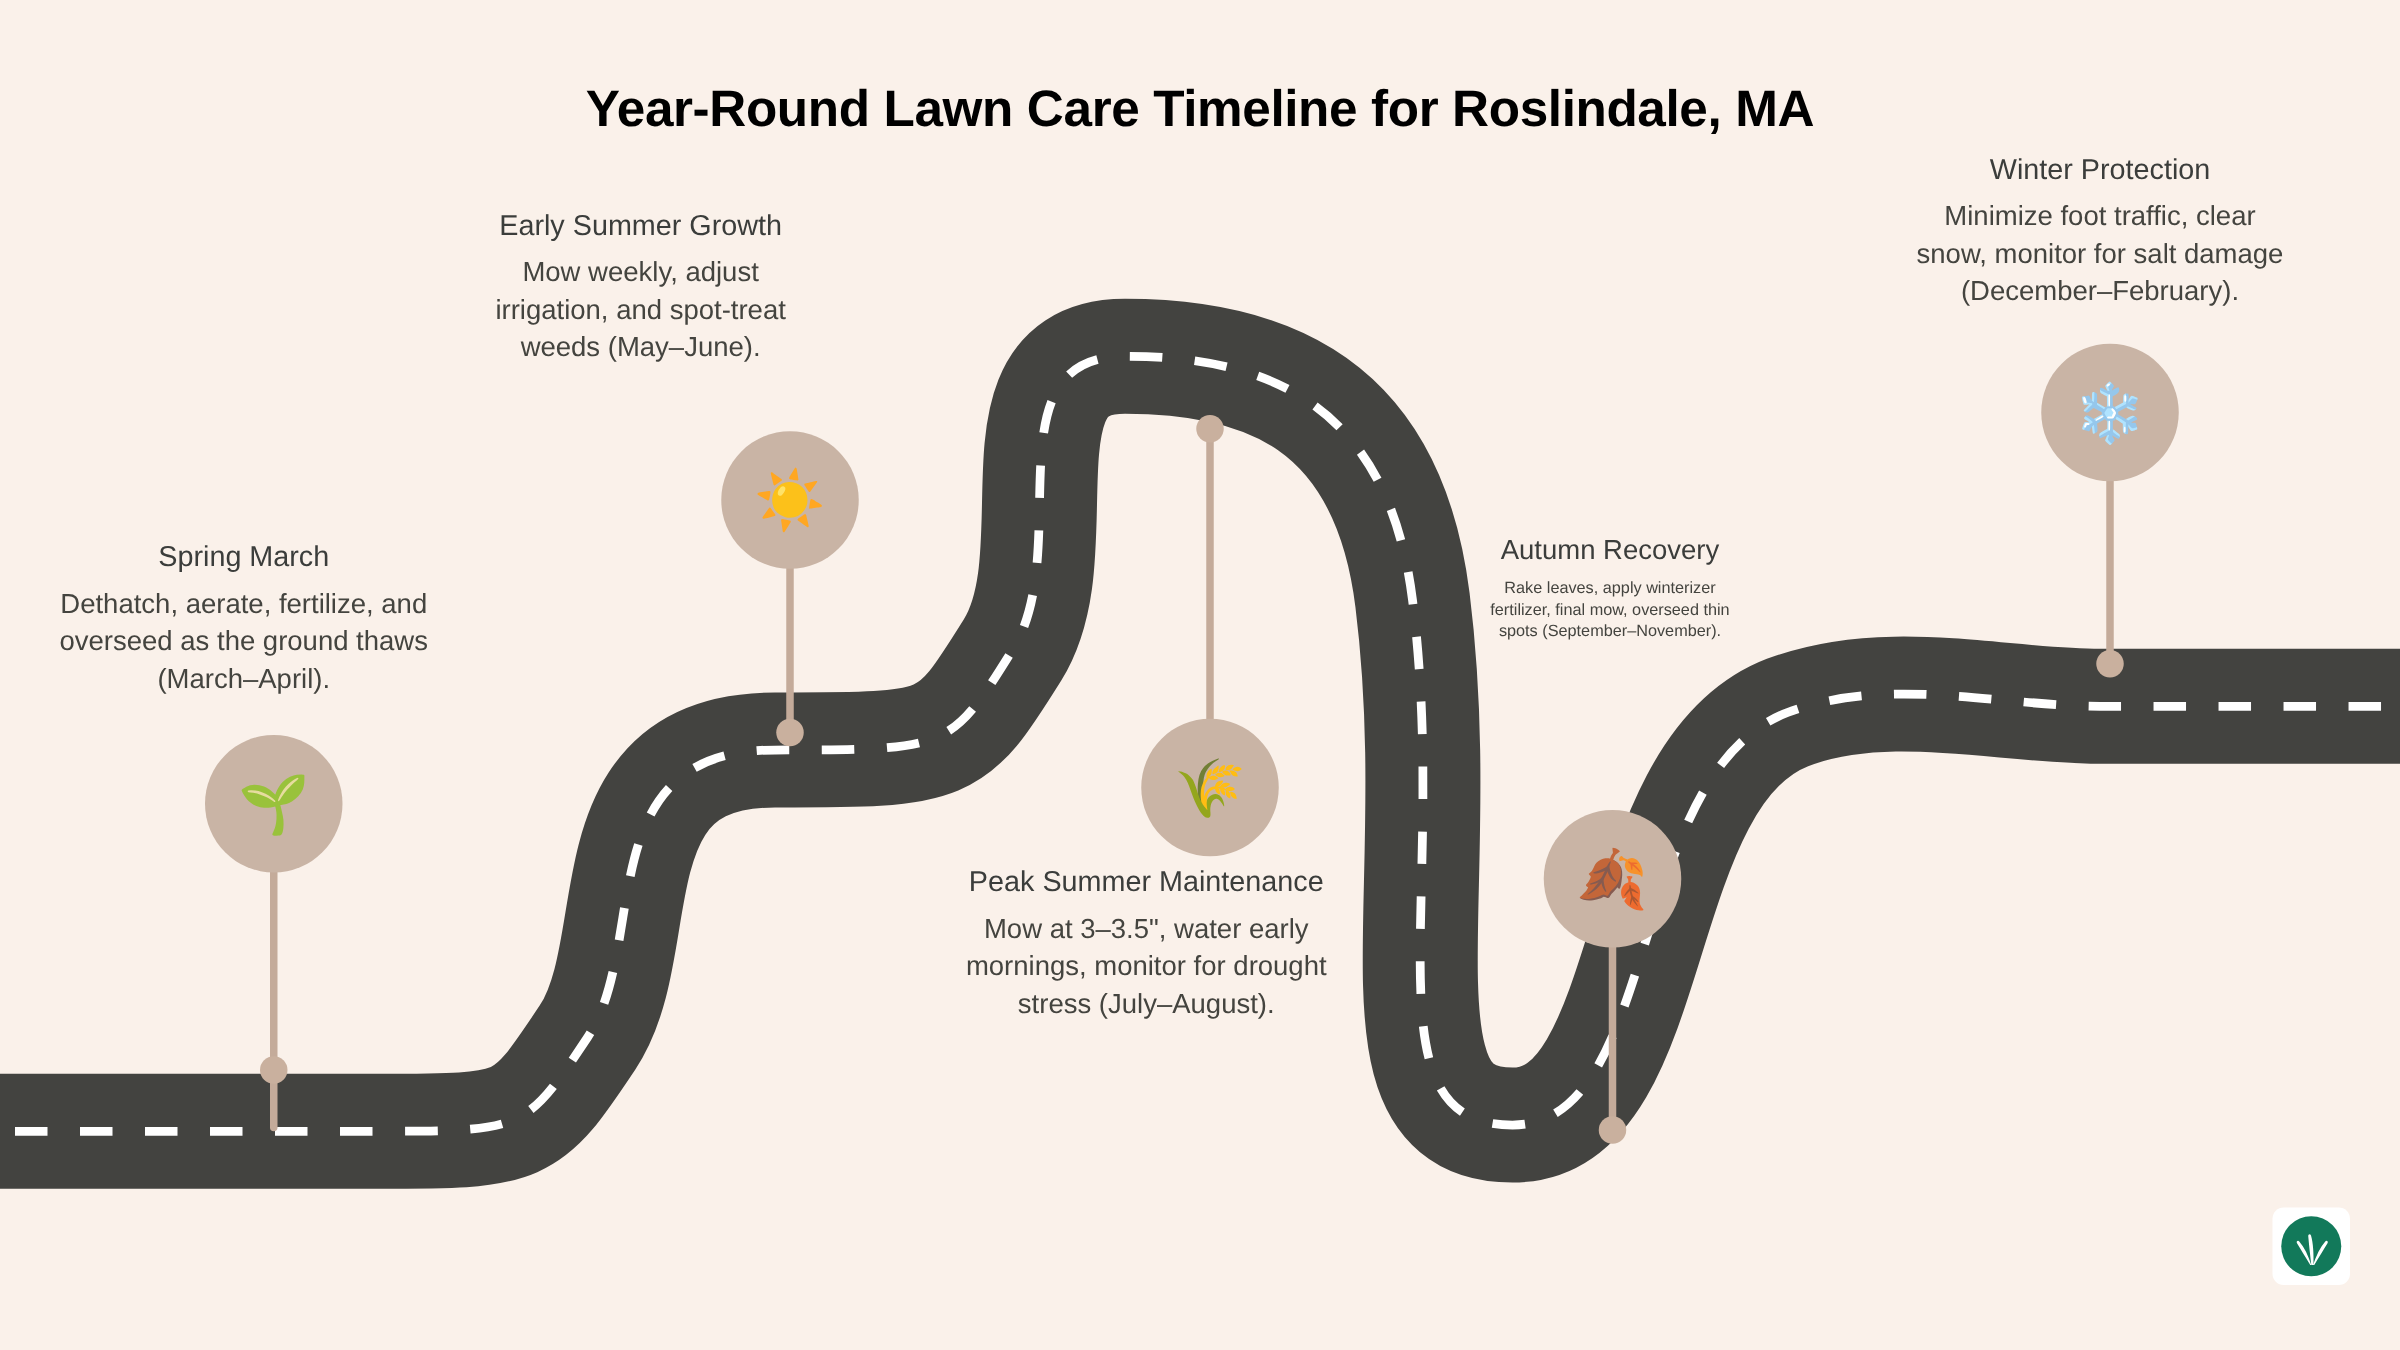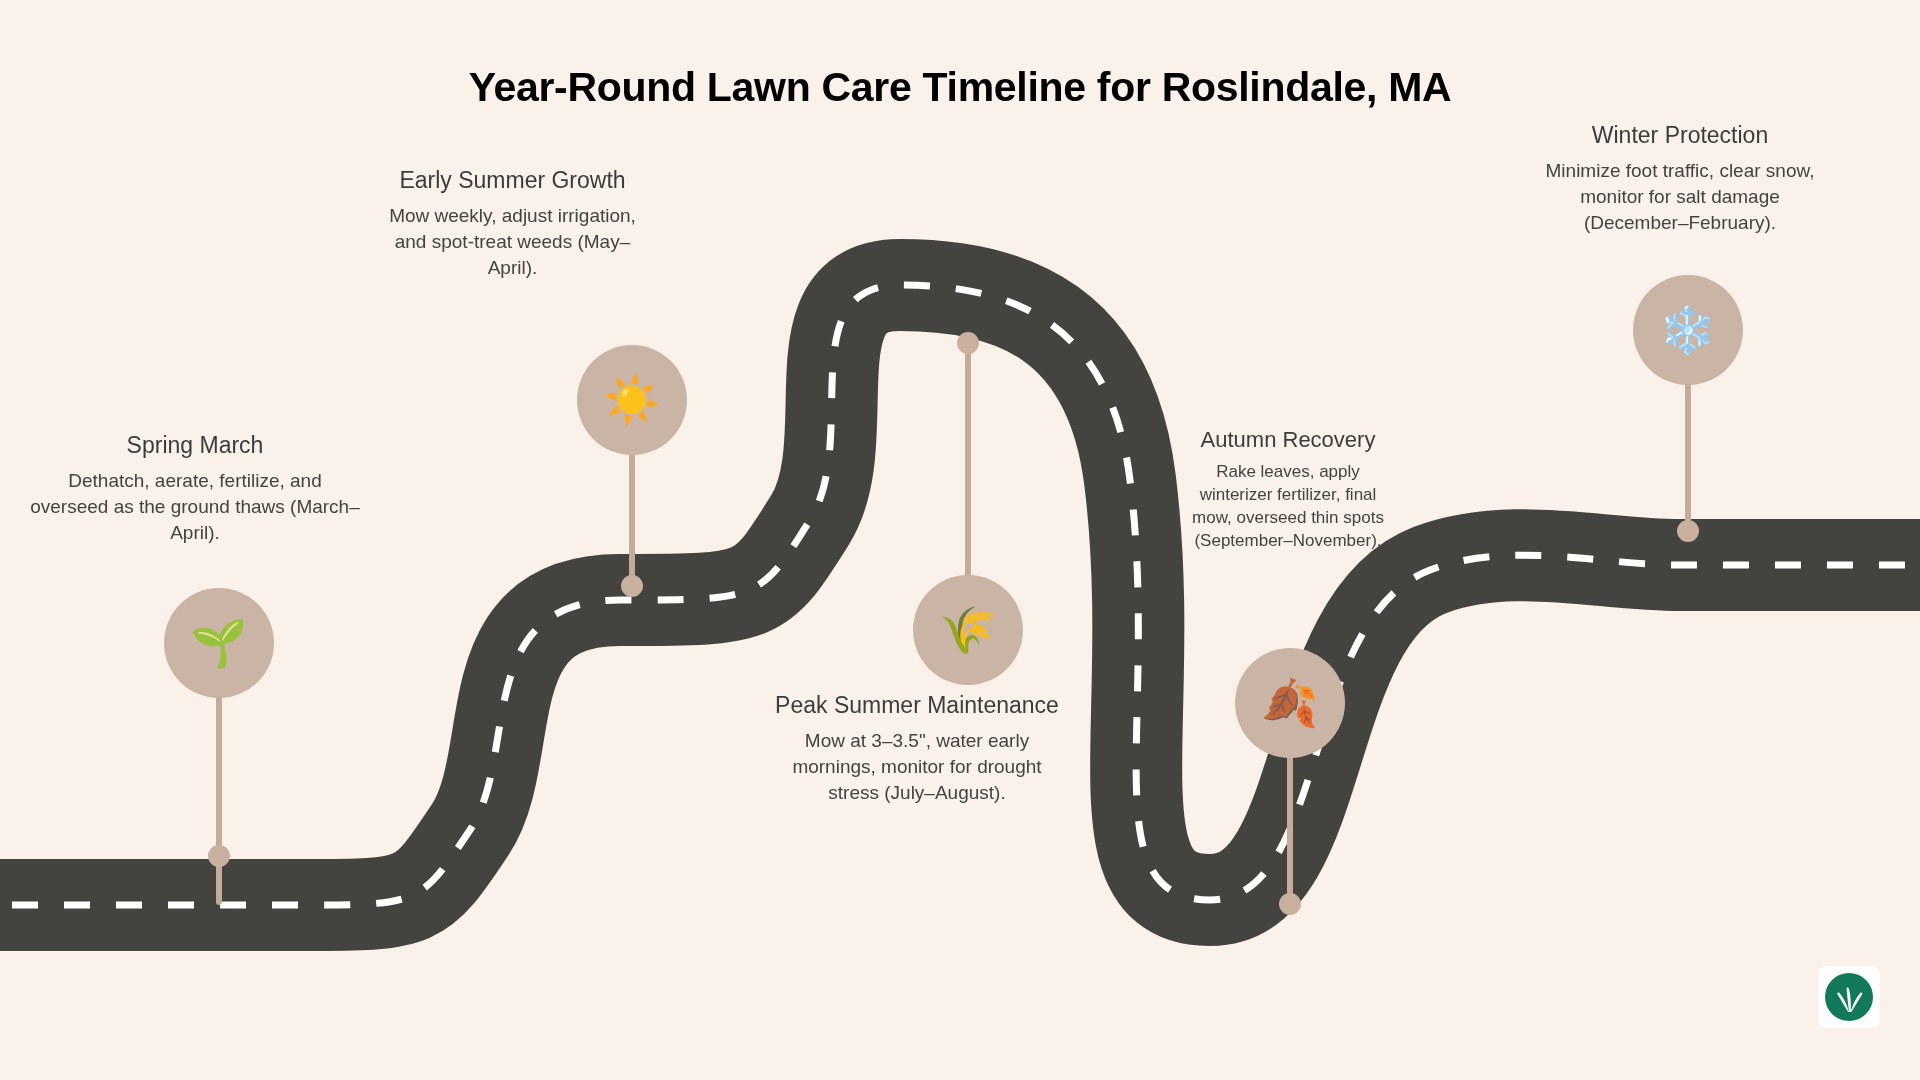--- a/index.html
+++ b/index.html
@@ -59,26 +59,26 @@
     z-index:7;
   }
   .tb-title{
     font-size:23px;
     font-weight:normal;
     color:#3b3d3b;
     line-height:1.33;
     margin-bottom:7px;
   }
   .tb-body{
-    font-size:19px;
+    font-size:22px;
     color:#44443f;
     line-height:1.38;
   }
   .tb-sm .tb-title{font-size:22px;}
-  .tb-sm .tb-body{font-size:17px;line-height:1.35;}
+  .tb-sm .tb-body{font-size:13px;line-height:1.35;}
 
   .footer{
     position:absolute;
     right:40px;bottom:52px;
     display:flex;align-items:center;gap:14px;
     z-index:9;
   }
   .footer-text{text-align:right;}
   .footer-name{
     font-size:19px;font-weight:bold;color:#3b3d3b;line-height:1.35;
@@ -136,21 +136,21 @@
   </div>
 
   <div class="node">
     <div class="stem" style="left:629px; top:400px; height:190px;"></div>
     <div class="stem-dot" style="left:621px; top:575px;"></div>
     <div class="circle" style="left:577px; top:345px;">
       <span>☀️</span>
     </div>
     <div class="textblock" style="left:380px; top:165px; width:265px;">
       <div class="tb-title">Early Summer Growth</div>
-      <div class="tb-body">Mow weekly, adjust irrigation, and spot-treat weeds (May–April).</div>
+      <div class="tb-body">Mow weekly, adjust irrigation, and spot-treat weeds (May–June).</div>
     </div>
   </div>
 
   <div class="node">
     <div class="stem" style="left:965px; top:345px; height:250px;"></div>
     <div class="stem-dot" style="left:957px; top:332px;"></div>
     <div class="circle" style="left:913px; top:575px;">
       <span>🌾</span>
     </div>
     <div class="textblock" style="left:772px; top:690px; width:290px;">

